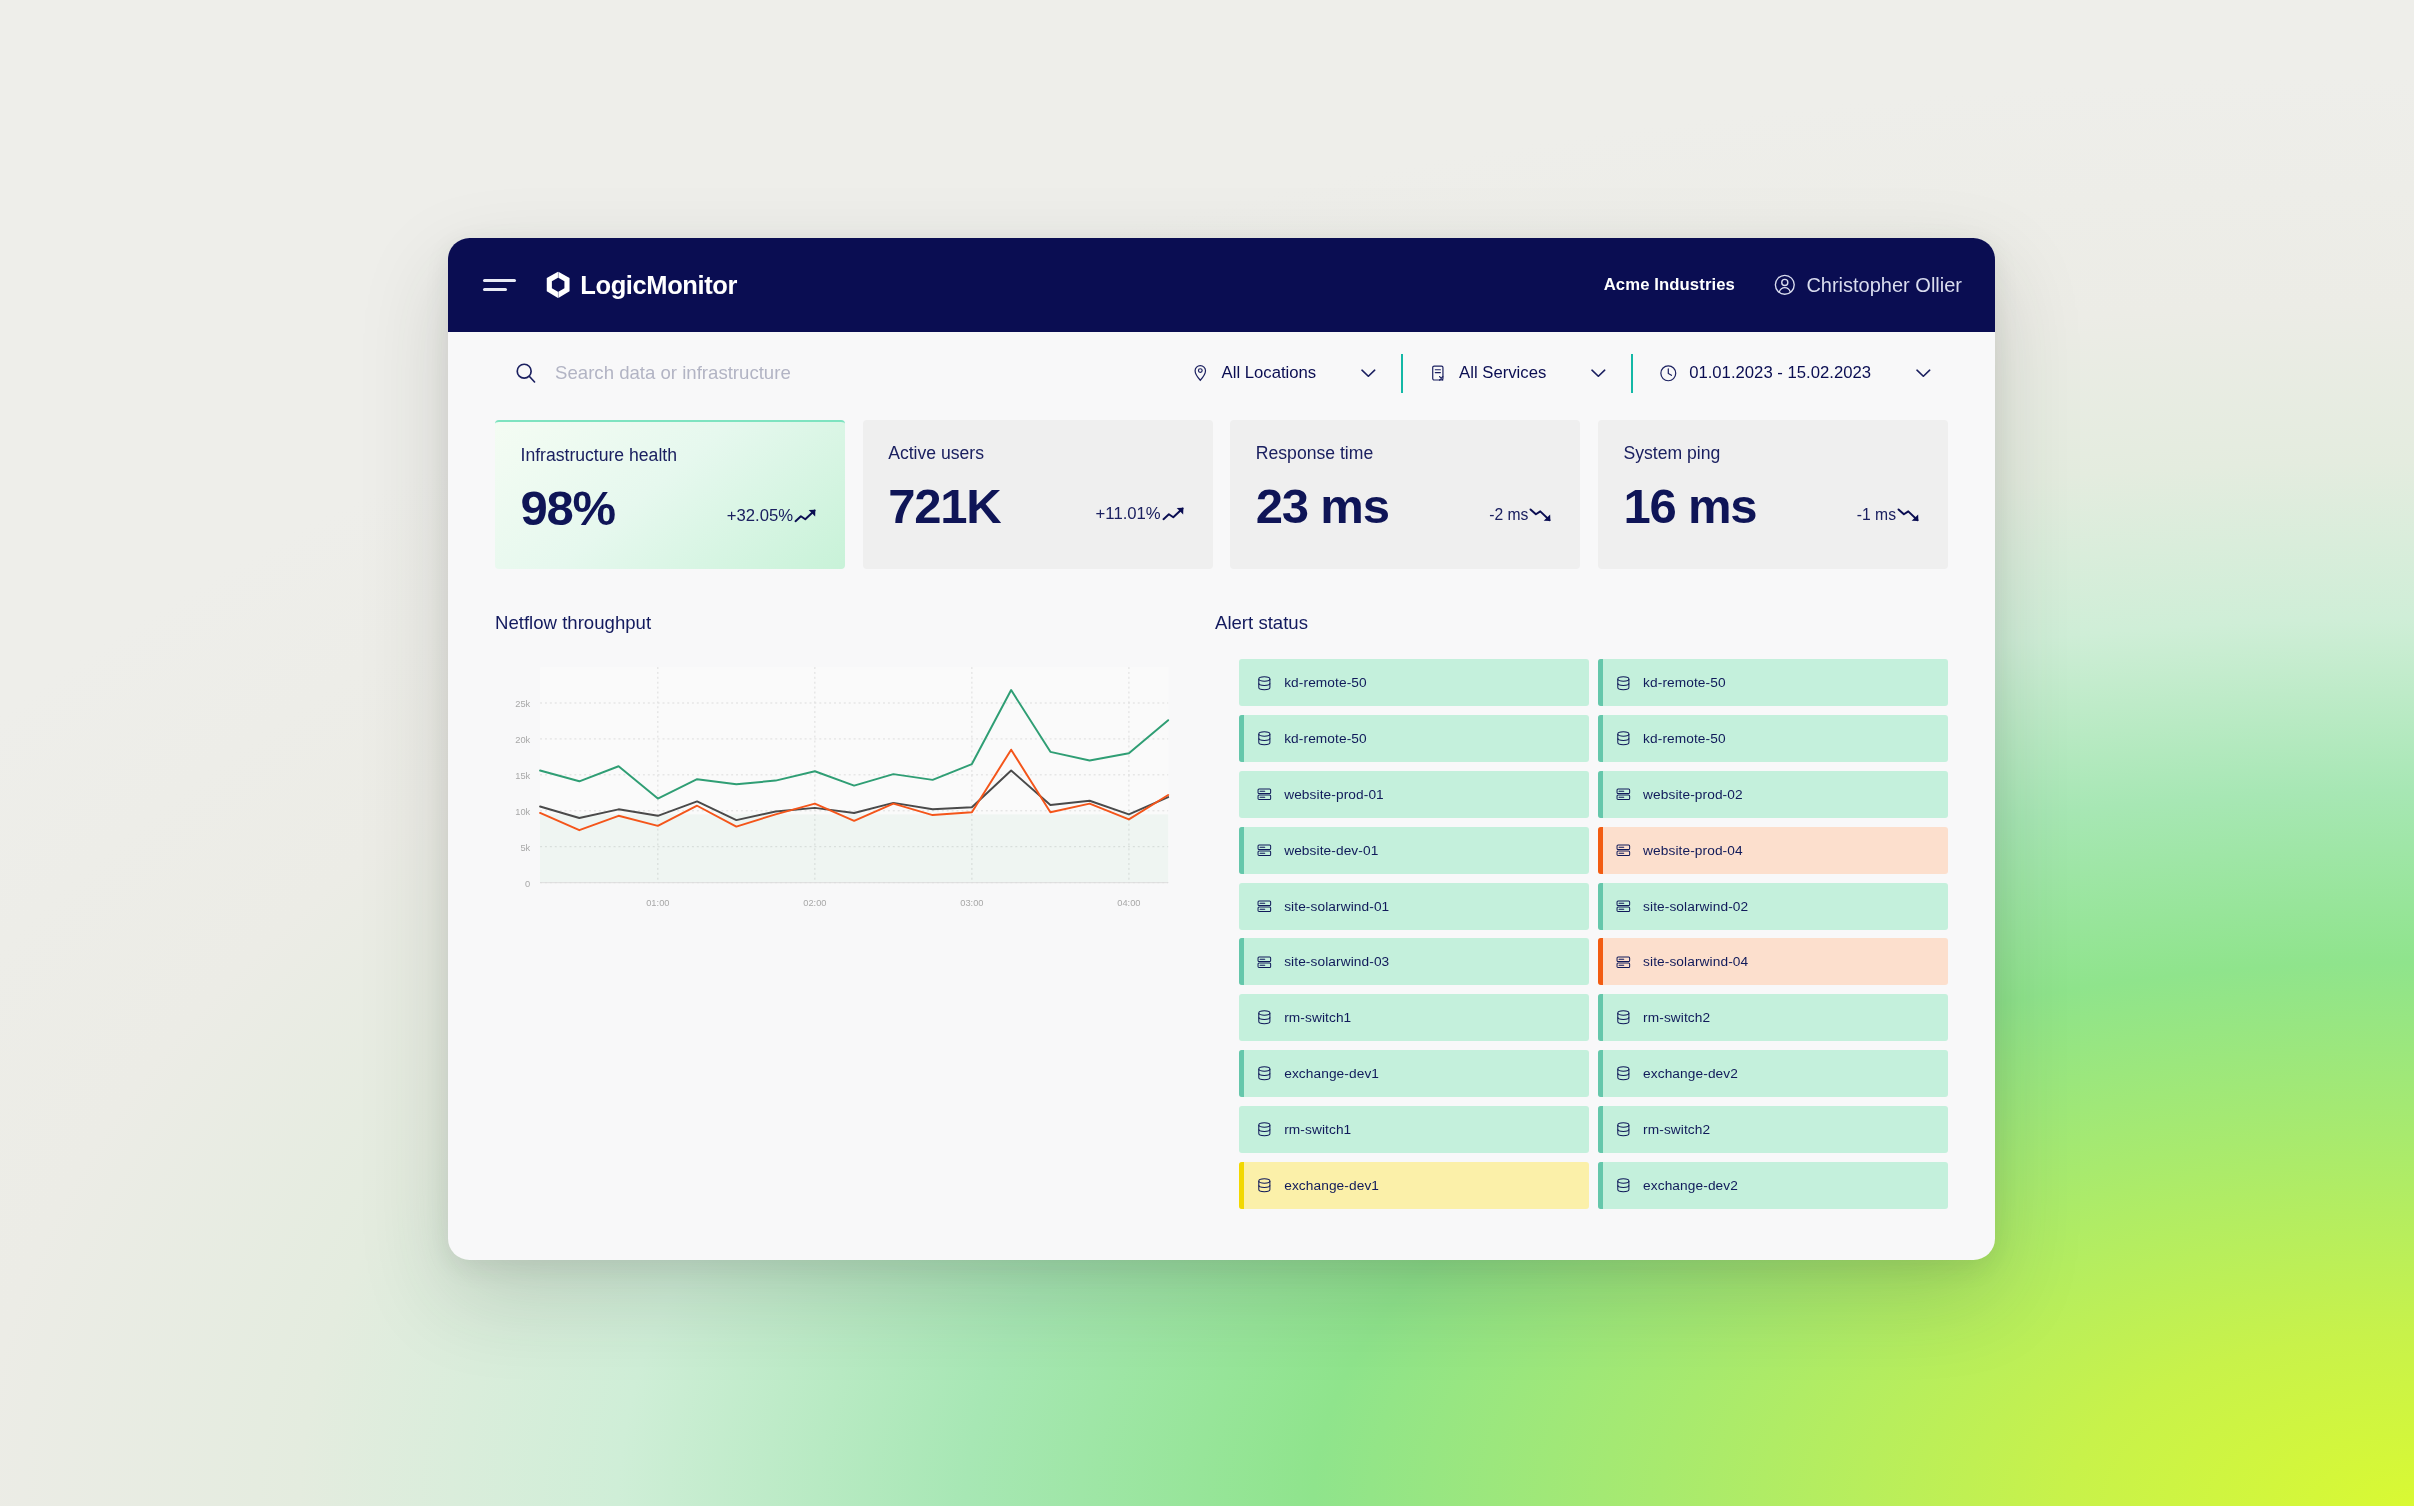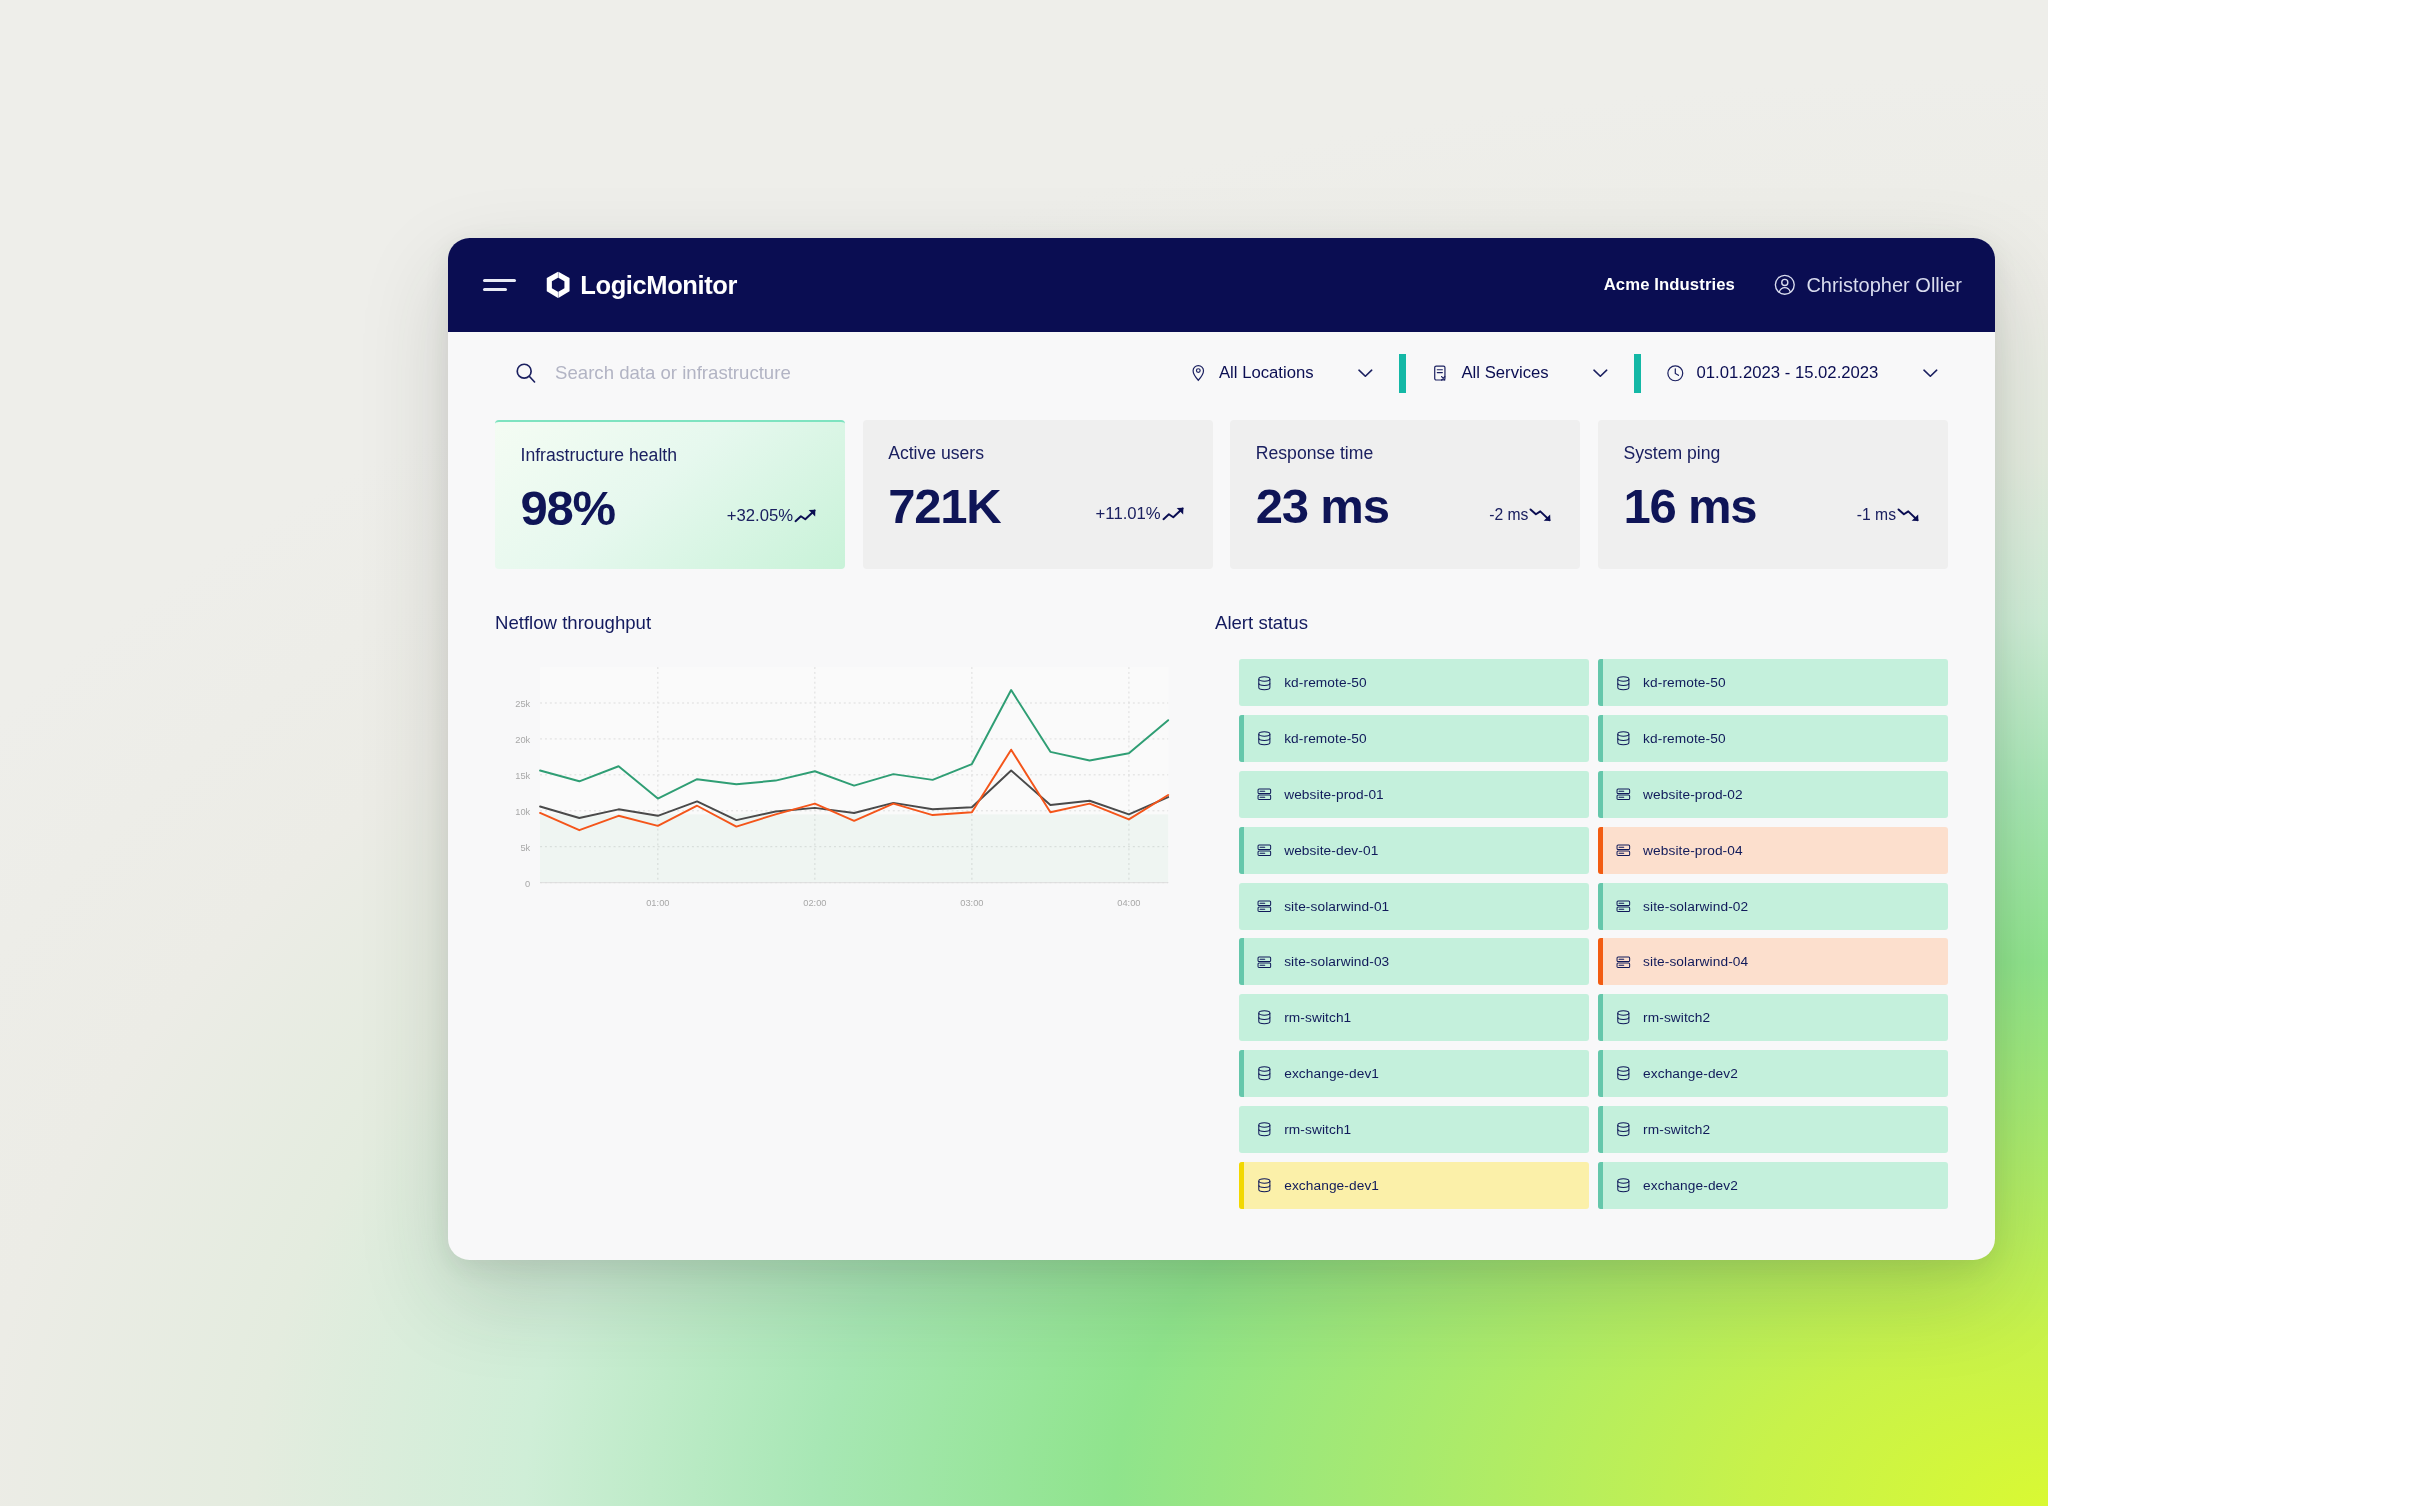--- a/index.html
+++ b/index.html
@@ -7,21 +7,21 @@
   html, body {
     width: 2414px;
     height: 1506px;
     overflow: hidden;
     font-family: "Liberation Sans", sans-serif;
   }
 
   
   #backdrop {
     position: relative;
-    width: 2048px;
+    width: 2414px;
     height: 1506px;
     background:
       radial-gradient(120% 95% at 100% 100%,
         #d9f933 0%,
         #c8f24a 12%,
         #a8ea6e 26%,
         #8fe48c 38%,
         #a7e7b4 50%,
         #cfeed7 62%,
         #e4ecdf 73%,
@@ -114,21 +114,21 @@
   #search-input::placeholder { color: #b2b4c4; }
 
   .filters { display:flex; align-items:center; }
   .filter {
     display: flex;
     align-items: center;
     gap: 11.8px;
     padding: 0 25.5px;
     height: 39px;
     cursor: pointer;
-    border-left: 7px solid #14b8a6;
+    border-left: 2px solid #14b8a6;
     white-space: nowrap;
   }
   .filter:first-child { border-left: none; }
   .filter-label { font-size: 16.7px; color: #0a0d52; font-weight: 400; }
   .chev { margin-left: 33px; }
 
   
   #content { padding: 0 47px; flex: 1 1 auto; }
 
   

